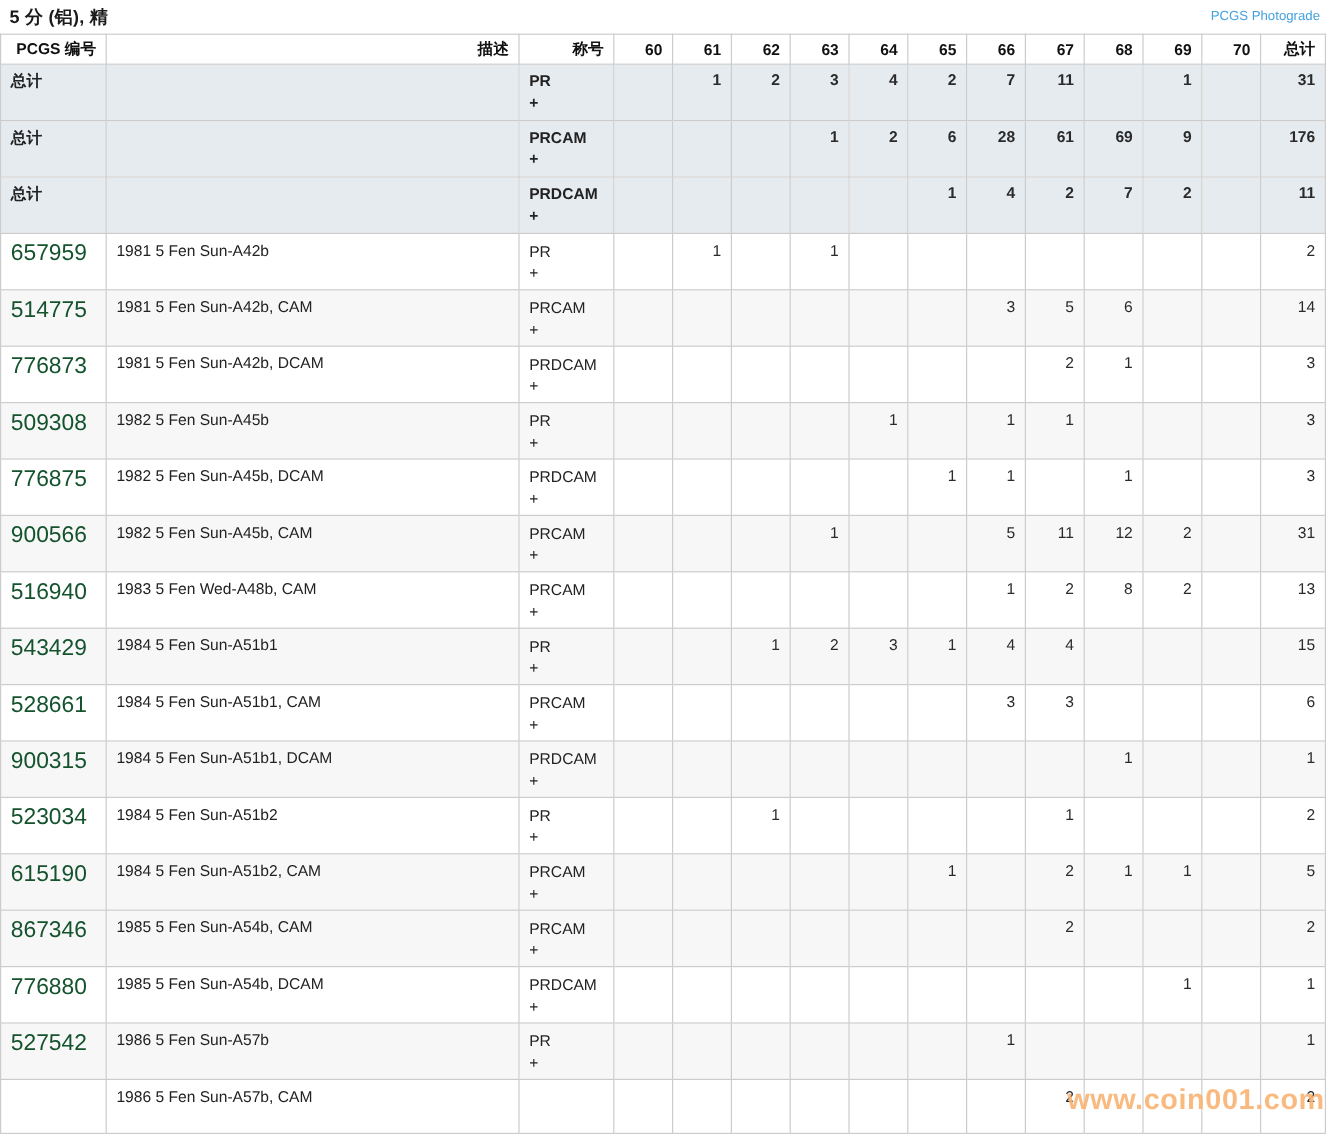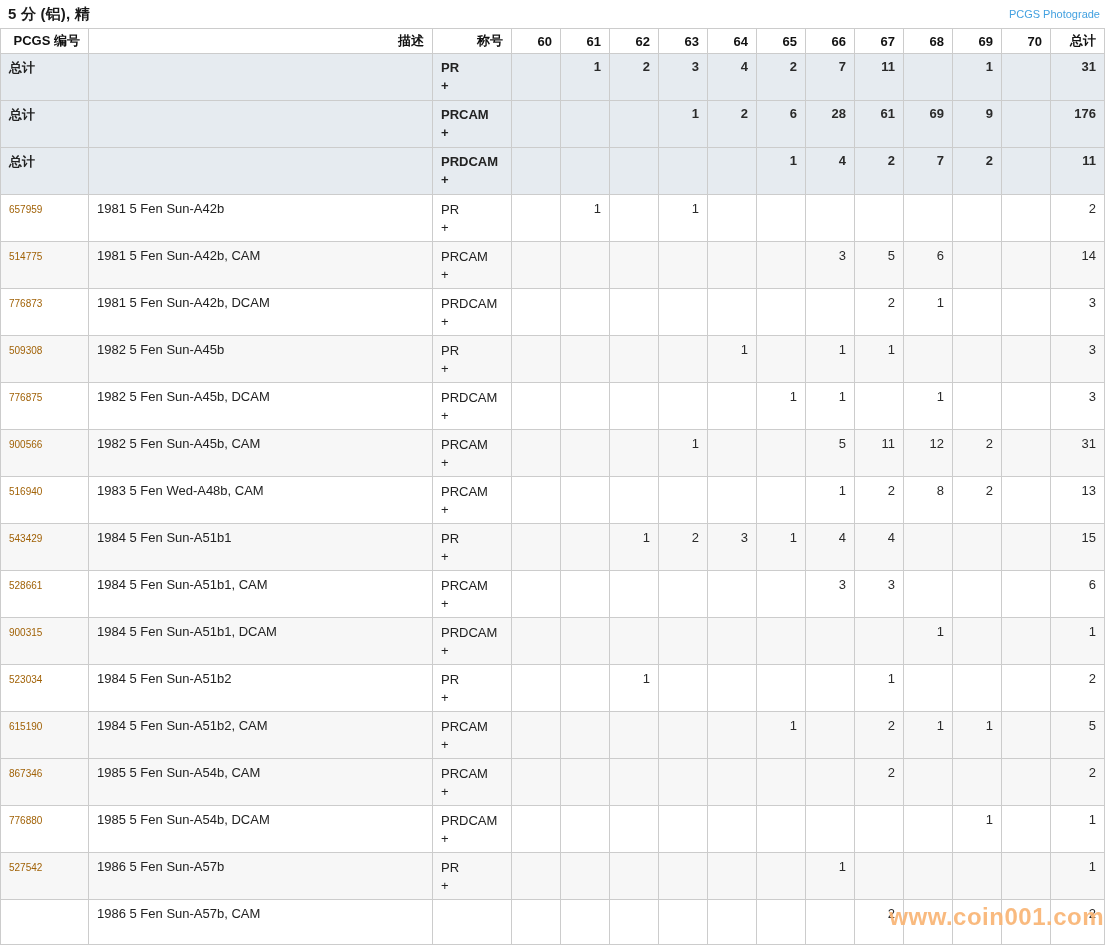--- a/index.html
+++ b/index.html
@@ -52,21 +52,21 @@
     height: 47px;
     padding-top: 5px;
   }
   tr.data-row td { height: 45px; padding-top: 6px; background: #ffffff; }
   tr.data-row.alt td { background: #f7f7f7; }
 
   td.num, th.num { text-align: right; }
   td.num { color: #2a2a2a; }
 
   a.pcgs-number-link {
-    color: #a16207; text-decoration: none; cursor: pointer; font-size: 10px;
+    color: #14532d; text-decoration: none; cursor: pointer; font-size: 19px;
   }
   .desig-line { display: block; line-height: 18px; }
 
   .watermark {
     position: absolute;
     top: 903px; right: 6px;
     font-size: 24px; font-weight: bold;
     color: rgba(248, 178, 113, 0.9);
     letter-spacing: 0.5px;
     pointer-events: none;

